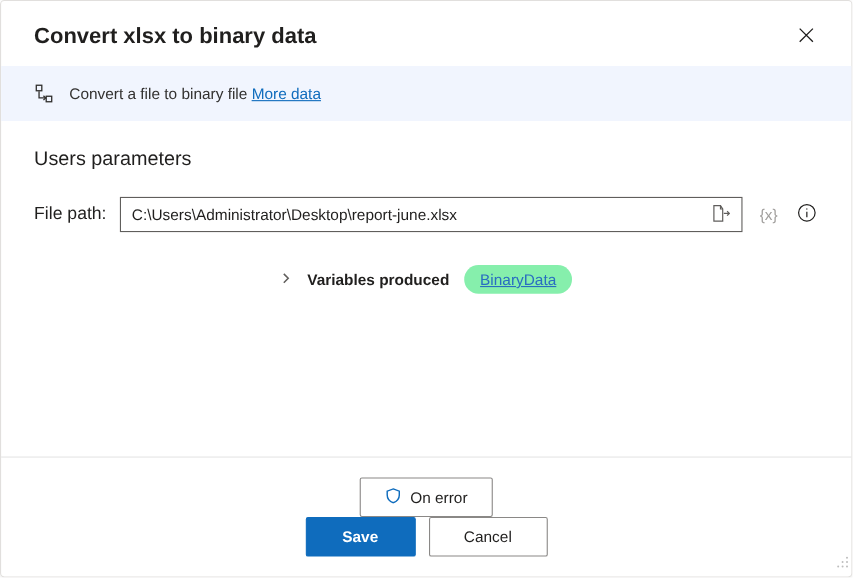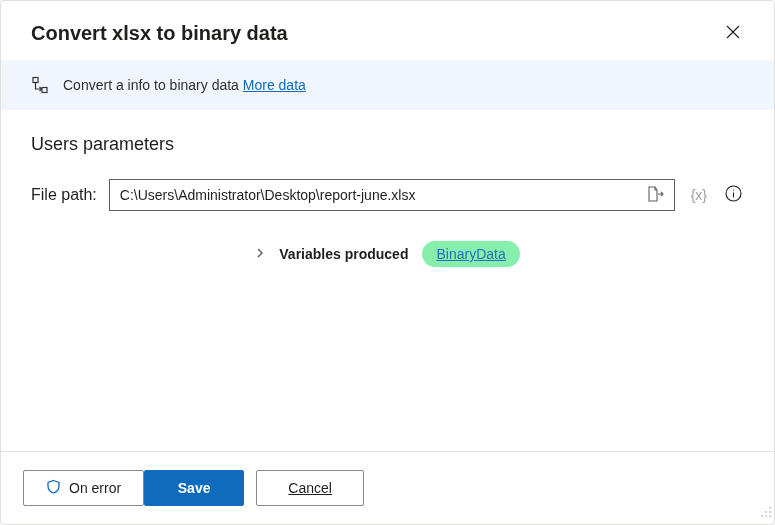--- a/index.html
+++ b/index.html
@@ -151,24 +151,25 @@
       background: #86efac;
       color: #296dc1;
       font-size: 14px;
       padding: 5px 14px;
       border-radius: 14px;
       cursor: pointer;
       text-decoration: underline;
     }
     .footer {
       display: flex;
-      justify-content: flex-start;
+      justify-content: space-between;
       align-items: center;
       padding: 18px 22px;
       border-top: 1px solid #e5e5e5;
+      flex-direction: column;
     }
     .btn {
       height: 36px;
       padding: 0 22px;
       font-size: 14px;
       font-family: inherit;
       border-radius: 2px;
       cursor: pointer;
       display: flex;
       align-items: center;
@@ -186,21 +187,20 @@
       color: #ffffff;
       font-weight: 600;
       min-width: 100px;
     }
     .footer-right {
       display: flex;
       gap: 12px;
     }
     .footer-right .btn-secondary {
       min-width: 108px;
-      text-decoration: underline;
     }
     .resize-grip {
       position: absolute;
       right: 2px;
       bottom: 2px;
       color: #bdbdbd;
       pointer-events: none;
     }
   </style>
 </head>
@@ -222,21 +222,21 @@
   <div class="banner">
     <span class="banner-icon">
       <svg width="18" height="18" viewBox="0 0 18 18" fill="none" stroke="currentColor" stroke-width="1.2">
         <rect x="2" y="1.5" width="5" height="5"></rect>
         <rect x="11" y="11.5" width="5" height="5"></rect>
         <path d="M4.5 7 V13 H10.5"></path>
         <path d="M8.5 11 L10.5 13 L8.5 15"></path>
       </svg>
     </span>
     <span>
-      <span>Convert a info to binary data </span><a class="more-info">More data</a>
+      <span>Convert a file to binary file </span><a class="more-info">More data</a>
     </span>
   </div>
 
   <div class="content">
     <h2 class="section-title">Users parameters</h2>
 
     <div class="field-row">
       <label class="field-label">File path:</label>
       <div class="input-wrap">
         <input type="text" value="C:\Users\Administrator\Desktop\report-june.xlsx" style="">

